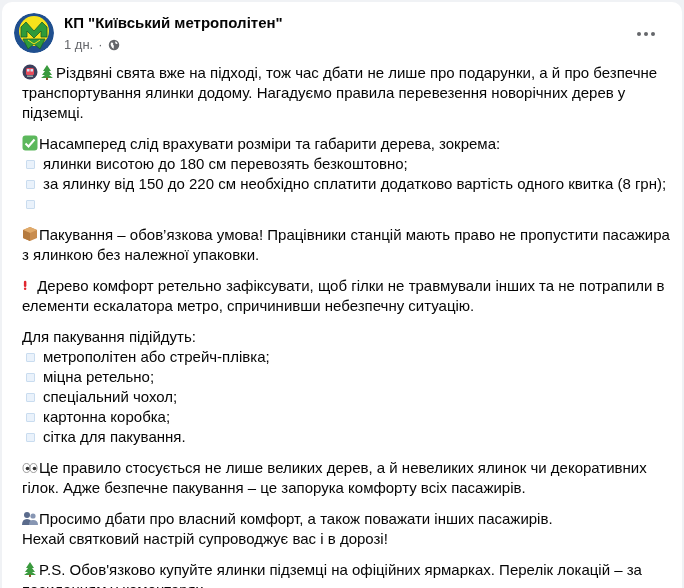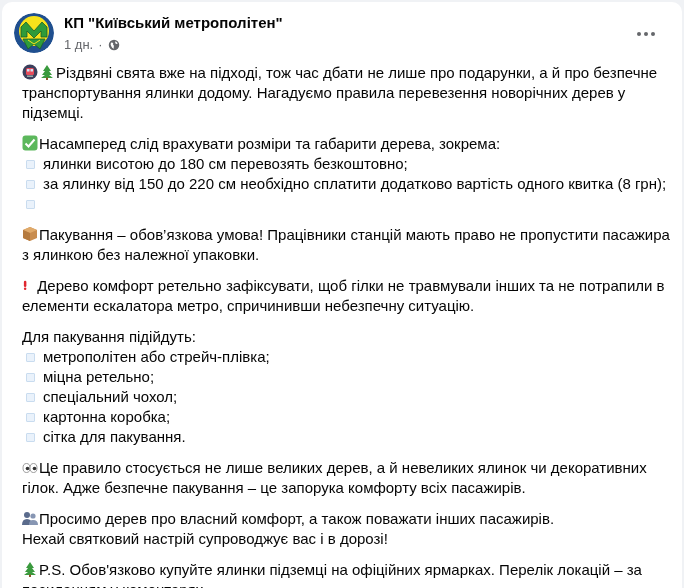--- a/index.html
+++ b/index.html
@@ -217,21 +217,21 @@
       <span class="line">гілок. Адже безпечне пакування – це запорука комфорту всіх пасажирів.</span>
     </div>
 
     <div class="para">
       <span class="line">
         <svg class="emo" viewBox="0 0 16 16">
           <circle cx="5" cy="5" r="3" fill="#5a6b8c"></circle>
           <path d="M0 15 Q0 9 5 9 Q10 9 10 15 Z" fill="#5a6b8c"></path>
           <circle cx="11" cy="6" r="2.6" fill="#8796b3"></circle>
           <path d="M7 15 Q7 10 11 10 Q16 10 16 15 Z" fill="#8796b3"></path>
-        </svg><span>Просимо дерев про власний комфорт, а також поважати інших пасажирів.</span>
+        </svg><span>Просимо дбати про власний комфорт, а також поважати інших пасажирів.</span>
       </span>
       <span class="line">Нехай святковий настрій супроводжує вас і в дорозі!</span>
     </div>
 
     <div class="para">
       <span class="line">
         <svg class="emo" viewBox="0 0 16 16">
           <polygon points="8,1 12,7 10,7 13,11 10,11 14,14 2,14 6,11 3,11 6,7 4,7" fill="#3a9a3e"></polygon>
           <rect x="7" y="13.5" width="2" height="2.5" fill="#8b5a2b"></rect>
         </svg><span>P.S. Обов'язково купуйте ялинки підземці на офіційних ярмарках. Перелік локацій – за</span>

